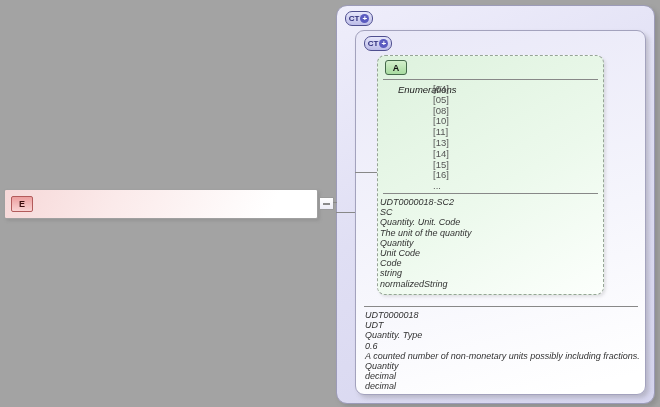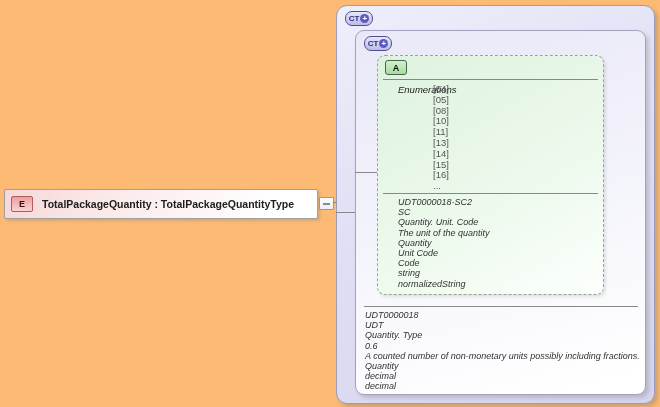--- a/index.html
+++ b/index.html
@@ -1,17 +1,17 @@
 <!DOCTYPE html>
 <html><head>
 <meta charset="utf-8">
 <style>
   html,body{margin:0;padding:0;background:#fff;}
   .canvas{
-    position:relative;width:660px;height:407px;background:#fdba74;overflow:hidden;
+    position:relative;width:660px;height:407px;background:#a3a3a3;overflow:hidden;
     font-family:"Liberation Sans","DejaVu Sans",sans-serif;
   }
   .abs{position:absolute;}
   
   .outer-box{
     left:336px;top:5px;width:317px;height:397px;
     border:1px solid #9c9bb8;border-radius:11px;
     background:linear-gradient(155deg,#efeefb 0%,#e0dff4 45%,#d6d5ef 100%);
     box-shadow:3px 3px 4px rgba(110,110,110,0.35);
   }
@@ -123,34 +123,33 @@
 [05]
 [08]
 [10]
 [11]
 [13]
 [14]
 [15]
 [16]
 ...</div>
     <div class="abs sep" style="left:5px;top:137px;width:215px;"></div>
-    <div class="abs annot" style="left:20px;top:141px;width:214px;">UDT0000018-SC2
+    <div class="abs annot" style="left:2px;top:141px;width:214px;">UDT0000018-SC2
 SC
 Quantity. Unit. Code
 The unit of the quantity
 Quantity
 Unit Code
 Code
 string
 normalizedString</div>
   </div>
 
   <div class="abs element-box">
     <span class="icon-e">E</span>
-    <span class="hdr-label" style="margin-left:9px;">TotalPackageQuantity : TotalPackageQuantityType</span>
   </div>
 
   <div class="abs handle">
     <span class="dash"></span>
   </div>
   <div class="abs hline" style="left:333px;top:202px;width:4px;"></div>
   <div class="abs hline" style="left:336px;top:212px;width:19px;"></div>
   <div class="abs hline" style="left:355px;top:172px;width:22px;"></div>
 
 </div>

